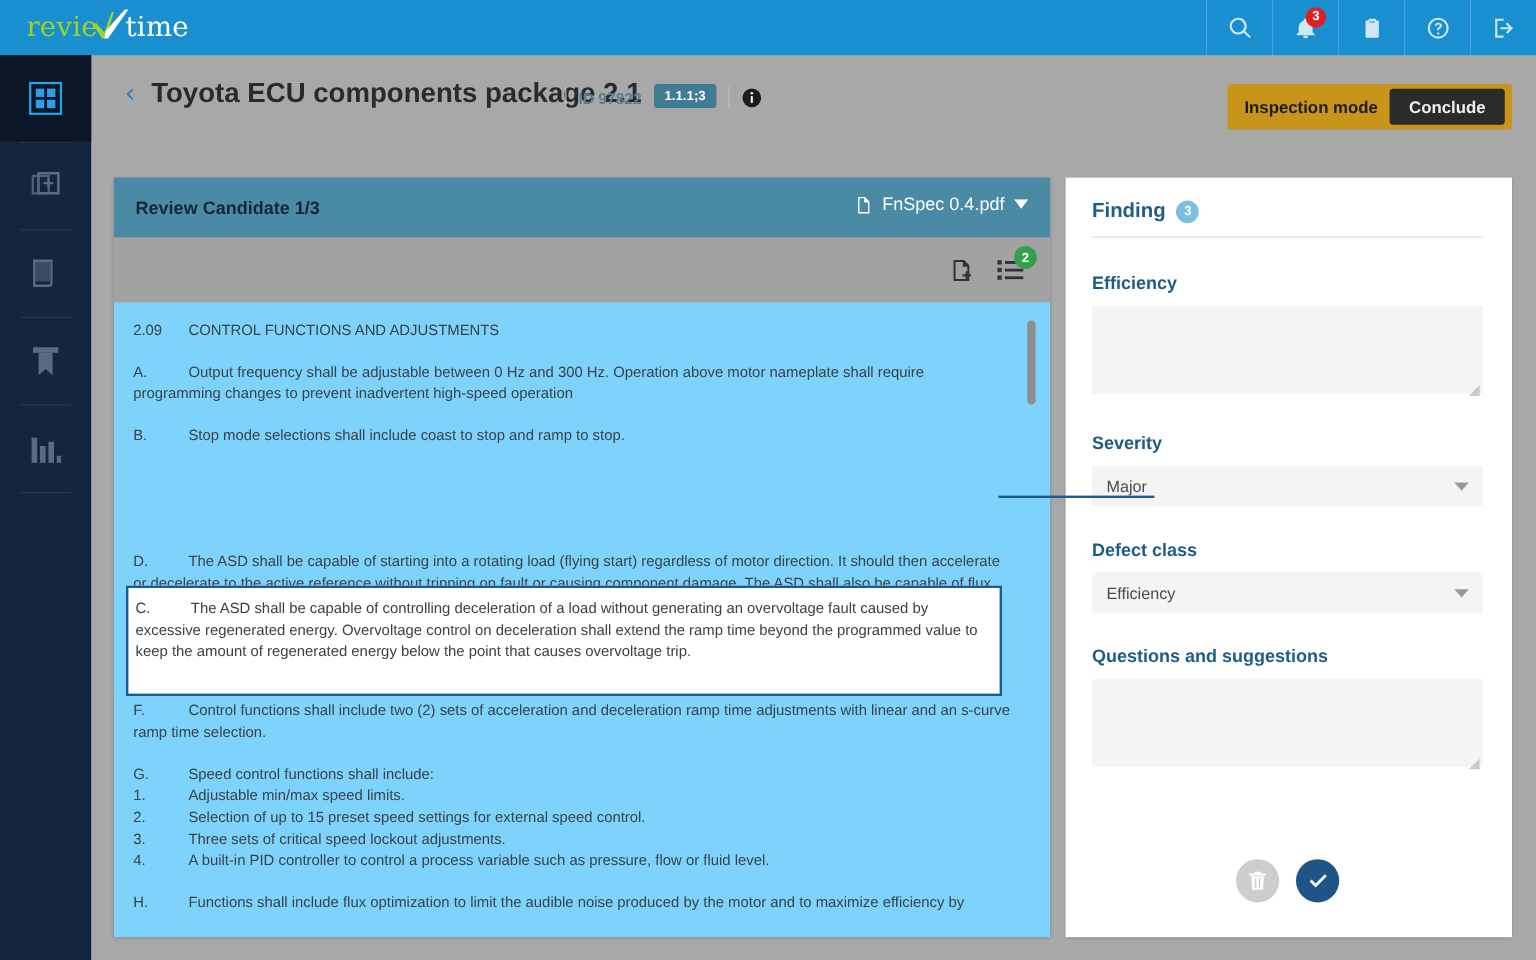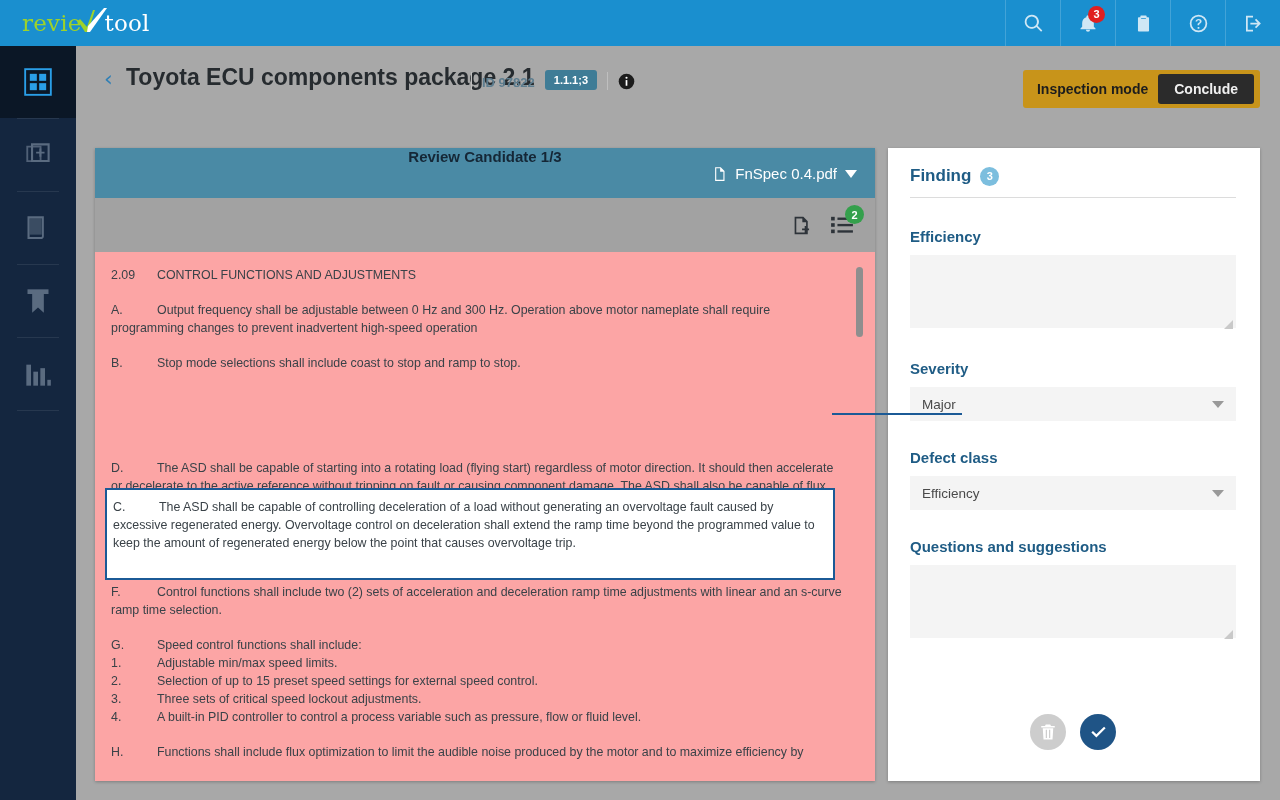--- a/index.html
+++ b/index.html
@@ -76,38 +76,38 @@
     padding: 7px 16px; border-radius: 3px; border: none; cursor: pointer;
     font-family: "Liberation Sans", sans-serif;
   }
 
   
   #doc-panel {
     position: absolute; left: 95px; top: 148px; width: 780px; height: 633px;
     box-shadow: 0 1px 3px rgba(0,0,0,.25);
   }
   #doc-header {
-    height: 50px; background: #4a8aa5; display: flex; align-items: center; padding: 0 18px; flex-direction: column;
+    height: 50px; background: #4a8aa5; display: flex; align-items: center; padding: 0 18px;
   }
   #doc-title { color: #152736; font-size: 15px; font-weight: bold; }
   #doc-file { margin-left: auto; display: flex; align-items: flex-start; gap: 8px; cursor: pointer; }
   #doc-file-name { color: #ffffff; font-size: 15px; }
   #doc-toolbar {
     height: 54px; background: #a2a2a2; display: flex; align-items: center; justify-content: flex-end;
     padding-right: 22px; gap: 18px;
   }
   .tool-icon { position: relative; cursor: pointer; display: flex; }
   .tool-icon svg { fill: #2d3339; }
   .green-badge {
     position: absolute; top: -10px; right: -11px; background: #34a04c; color: #fff;
     width: 19px; height: 19px; border-radius: 50%; font-size: 11px; font-weight: bold;
     display: flex; align-items: center; justify-content: center;
   }
   #doc-body {
-    height: 529px; background: #fca5a5; position: relative; overflow: hidden;
+    height: 529px; background: #7dd3fc; position: relative; overflow: hidden;
     padding: 14px 30px 0 16px;
   }
   #doc-body p, #doc-body div.para {
     font-size: 12.4px; color: #3a4248; line-height: 18px; margin-bottom: 17px;
     font-family: "Liberation Sans", sans-serif;
   }
   .num { display: inline-block; width: 46px; }
   #highlight-box {
     position: absolute; left: 10px; top: 236px; width: 730px;
     background: #ffffff; border: 2px solid #1b5a96; padding: 8px 10px 9px 6px;
@@ -176,21 +176,21 @@
 
 <div id="topbar">
   <div id="logo">
     <span class="part-a">revie</span>
     <span class="tick">
       <svg width="30" height="26" viewBox="0 0 30 26">
         <path d="M2,12 L9,20 L15,3 L17,3 L10,25 L7,25 L0,14 Z" fill="#9ed22a"></path>
         <path d="M10,19 L26,1 L29,1 L12,25 L9,25 Z" fill="#ffffff"></path>
       </svg>
     </span>
-    <span class="part-b">tool</span>
+    <span class="part-b">time</span>
   </div>
 
   <div id="topbar-actions">
     <div class="tb-btn">
       <svg width="21" height="21" viewBox="0 0 24 24">
           <path d="M10 2a8 8 0 105.3 14l5.4 5.4 1.4-1.4-5.4-5.4A8 8 0 0010 2zm0 2a6 6 0 110 12 6 6 0 010-12z"></path>
         </svg>
     </div>
     <div class="tb-btn">
       <svg width="20" height="21" viewBox="0 0 24 24">

